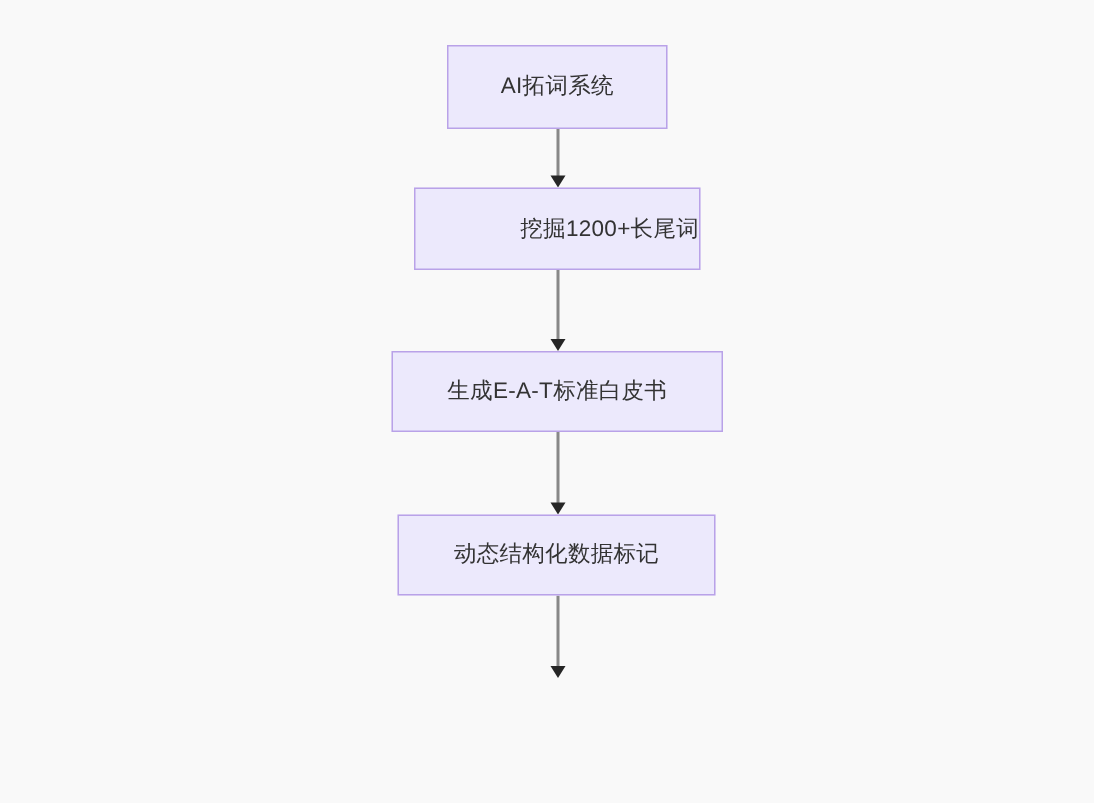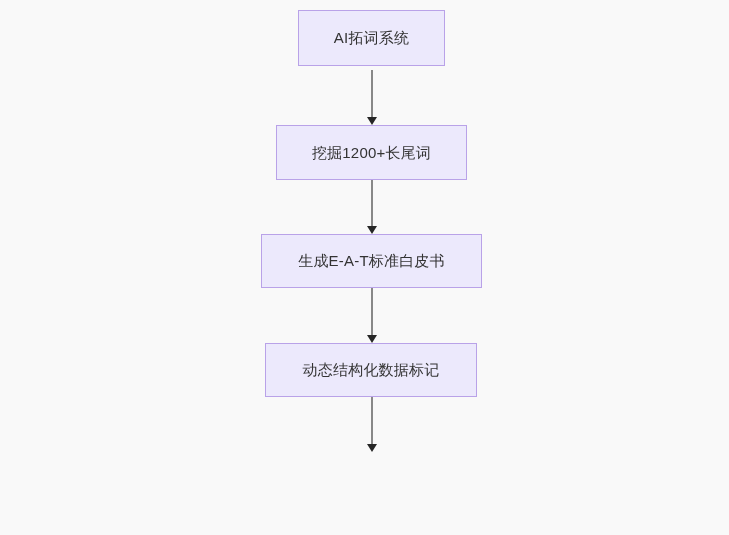--- a/index.html
+++ b/index.html
@@ -68,24 +68,24 @@
   </div>
   <div class="edge" style="left: 371px; top: 288px; width: 2px; height: 55px;">
     <div class="edge-line" style="height: 48px;"></div>
     <div class="edge-head" style="top: 47px;"></div>
   </div>
   <div class="edge" style="left: 371px; top: 397px; width: 2px; height: 55px;">
     <div class="edge-line" style="height: 48px;"></div>
     <div class="edge-head" style="top: 47px;"></div>
   </div>
 
-  <div class="node" style="left: 298px; top: 10px; width: 147px; height: 56px; text-align: center;">
+  <div class="node" style="left: 298px; top: 30px; width: 147px; height: 56px; text-align: center;">
     <span>AI拓词系统</span>
   </div>
-  <div class="node" style="left: 276px; top: 125px; width: 191px; height: 55px;">
+  <div class="node" style="left: 276px; top: 125px; width: 191px; height: 55px; justify-content: flex-end;">
     <span>挖掘1200+长尾词</span>
   </div>
   <div class="node" style="left: 265px; top: 343px; width: 212px; height: 54px;">
     <span>动态结构化数据标记</span>
   </div>
   <div class="node" style="left: 261px; top: 234px; width: 221px; height: 54px;">
     <span>生成E-A-T标准白皮书</span>
   </div>
 
 </div>

